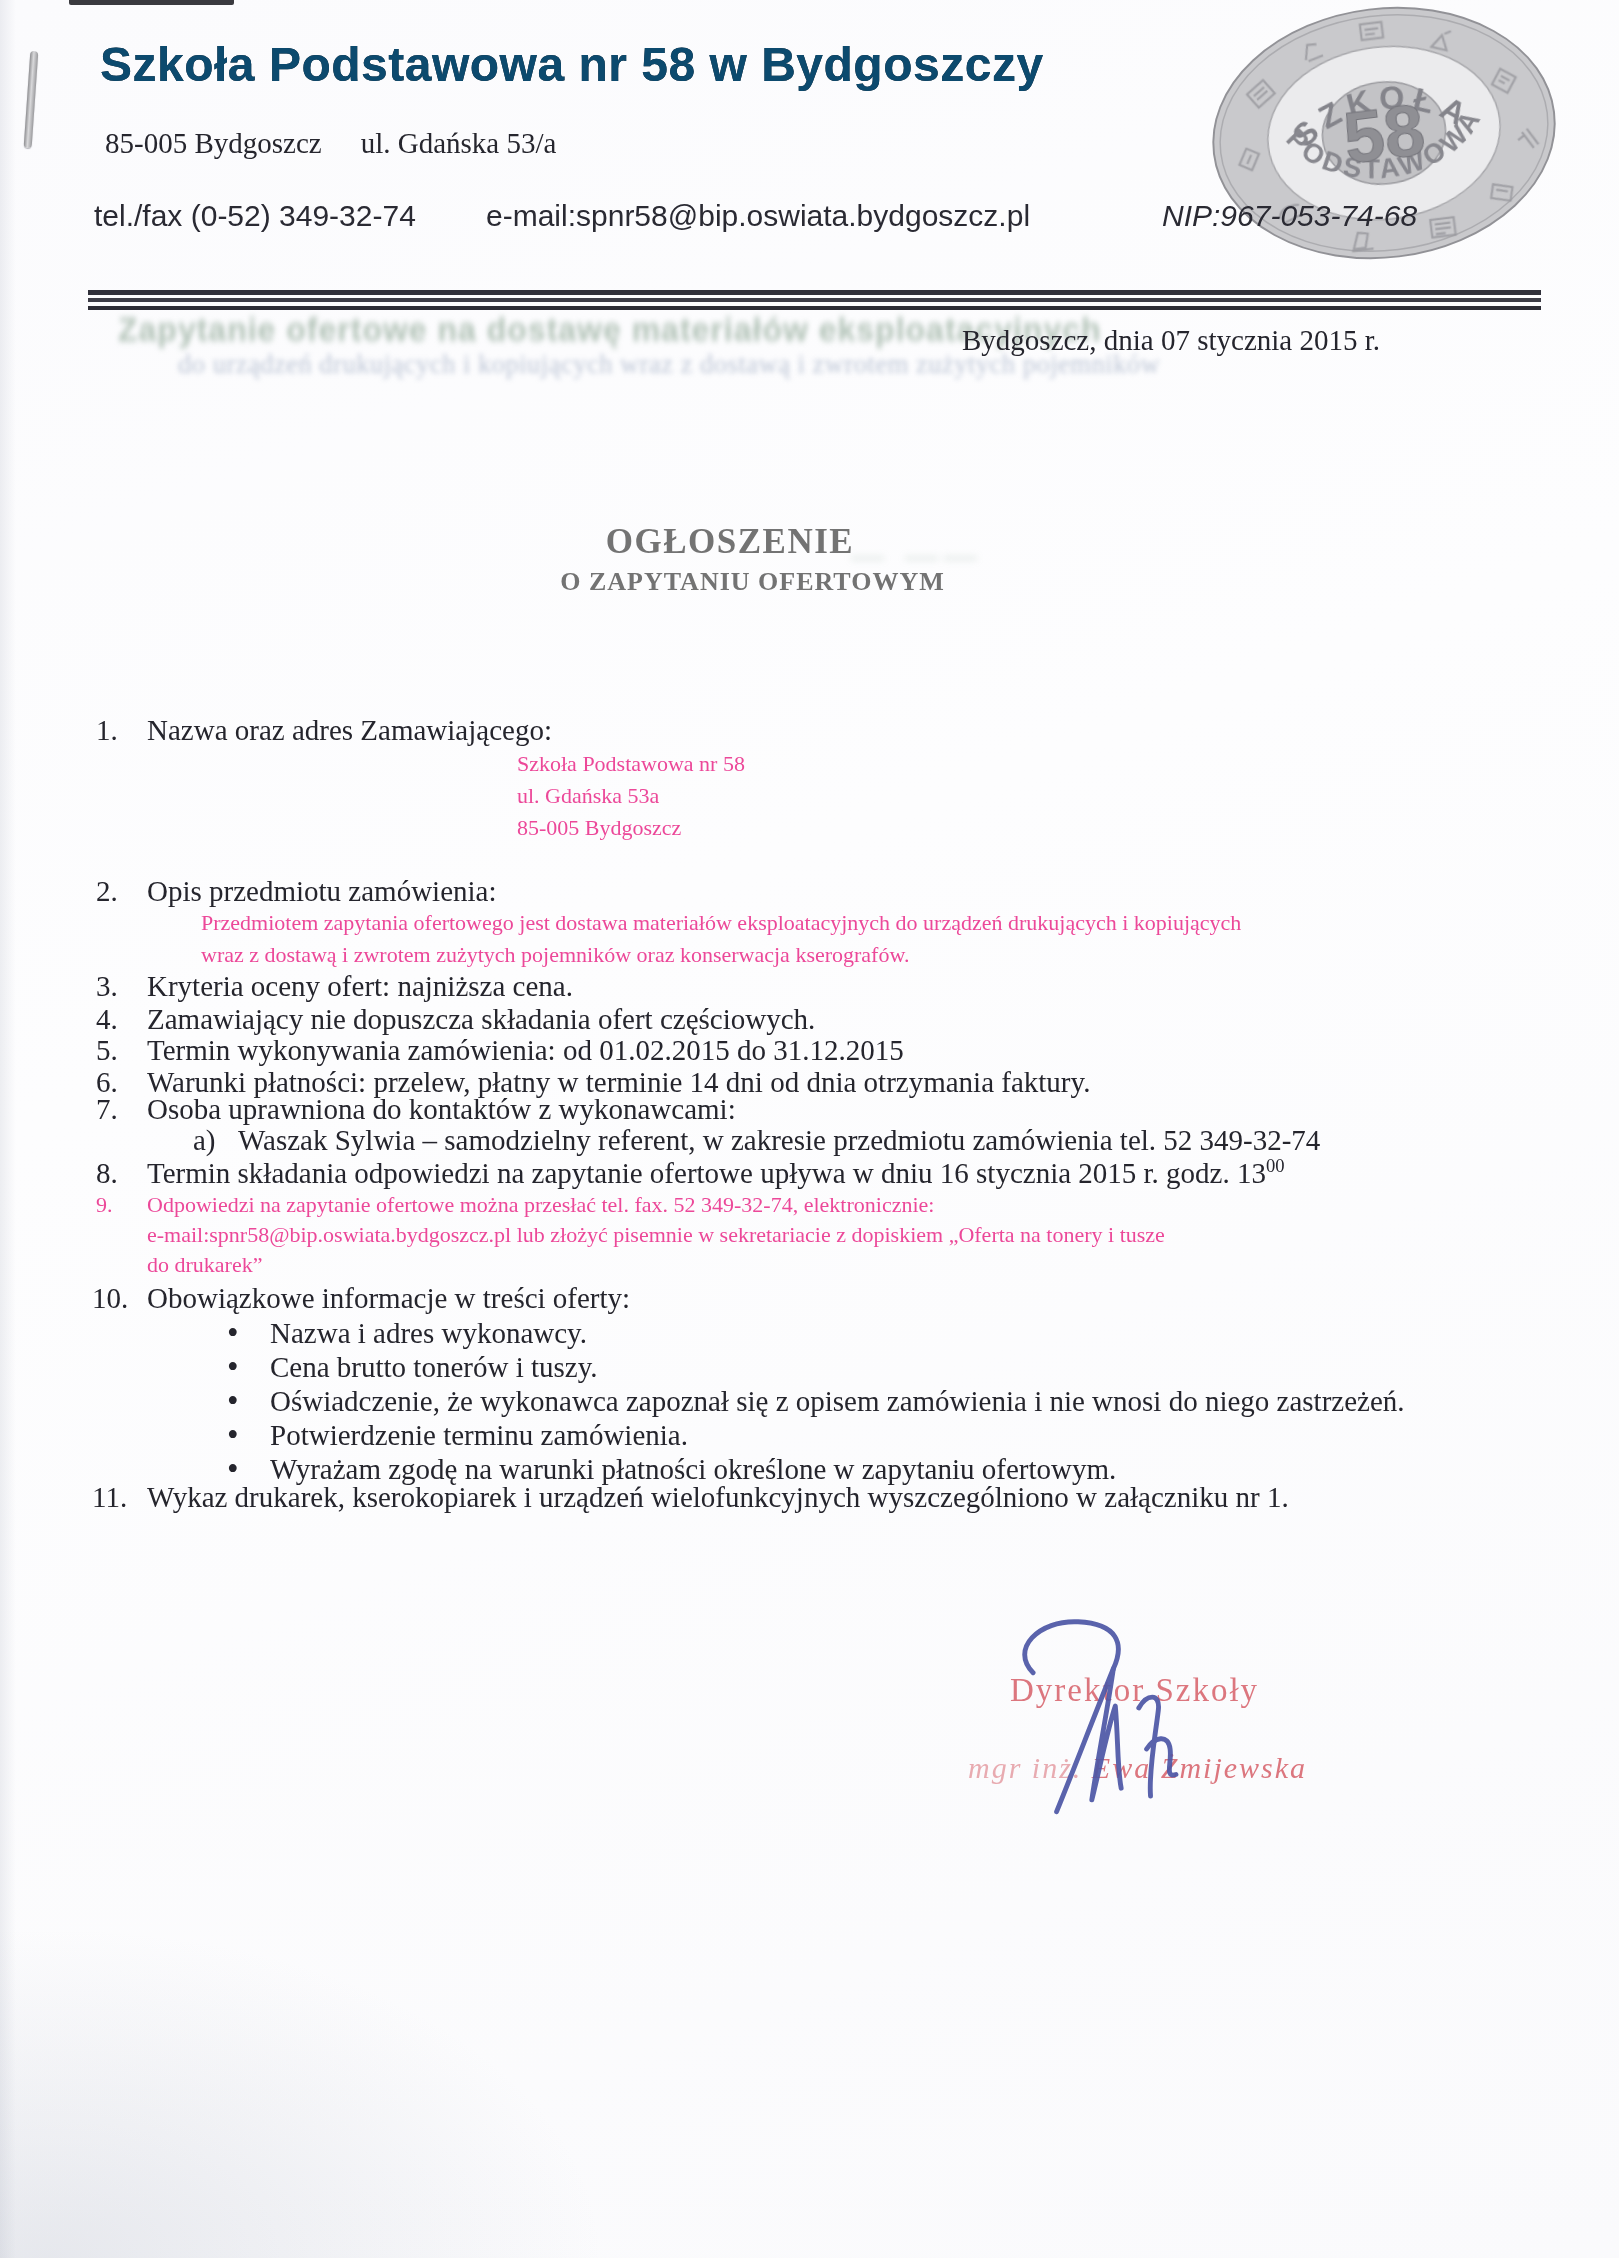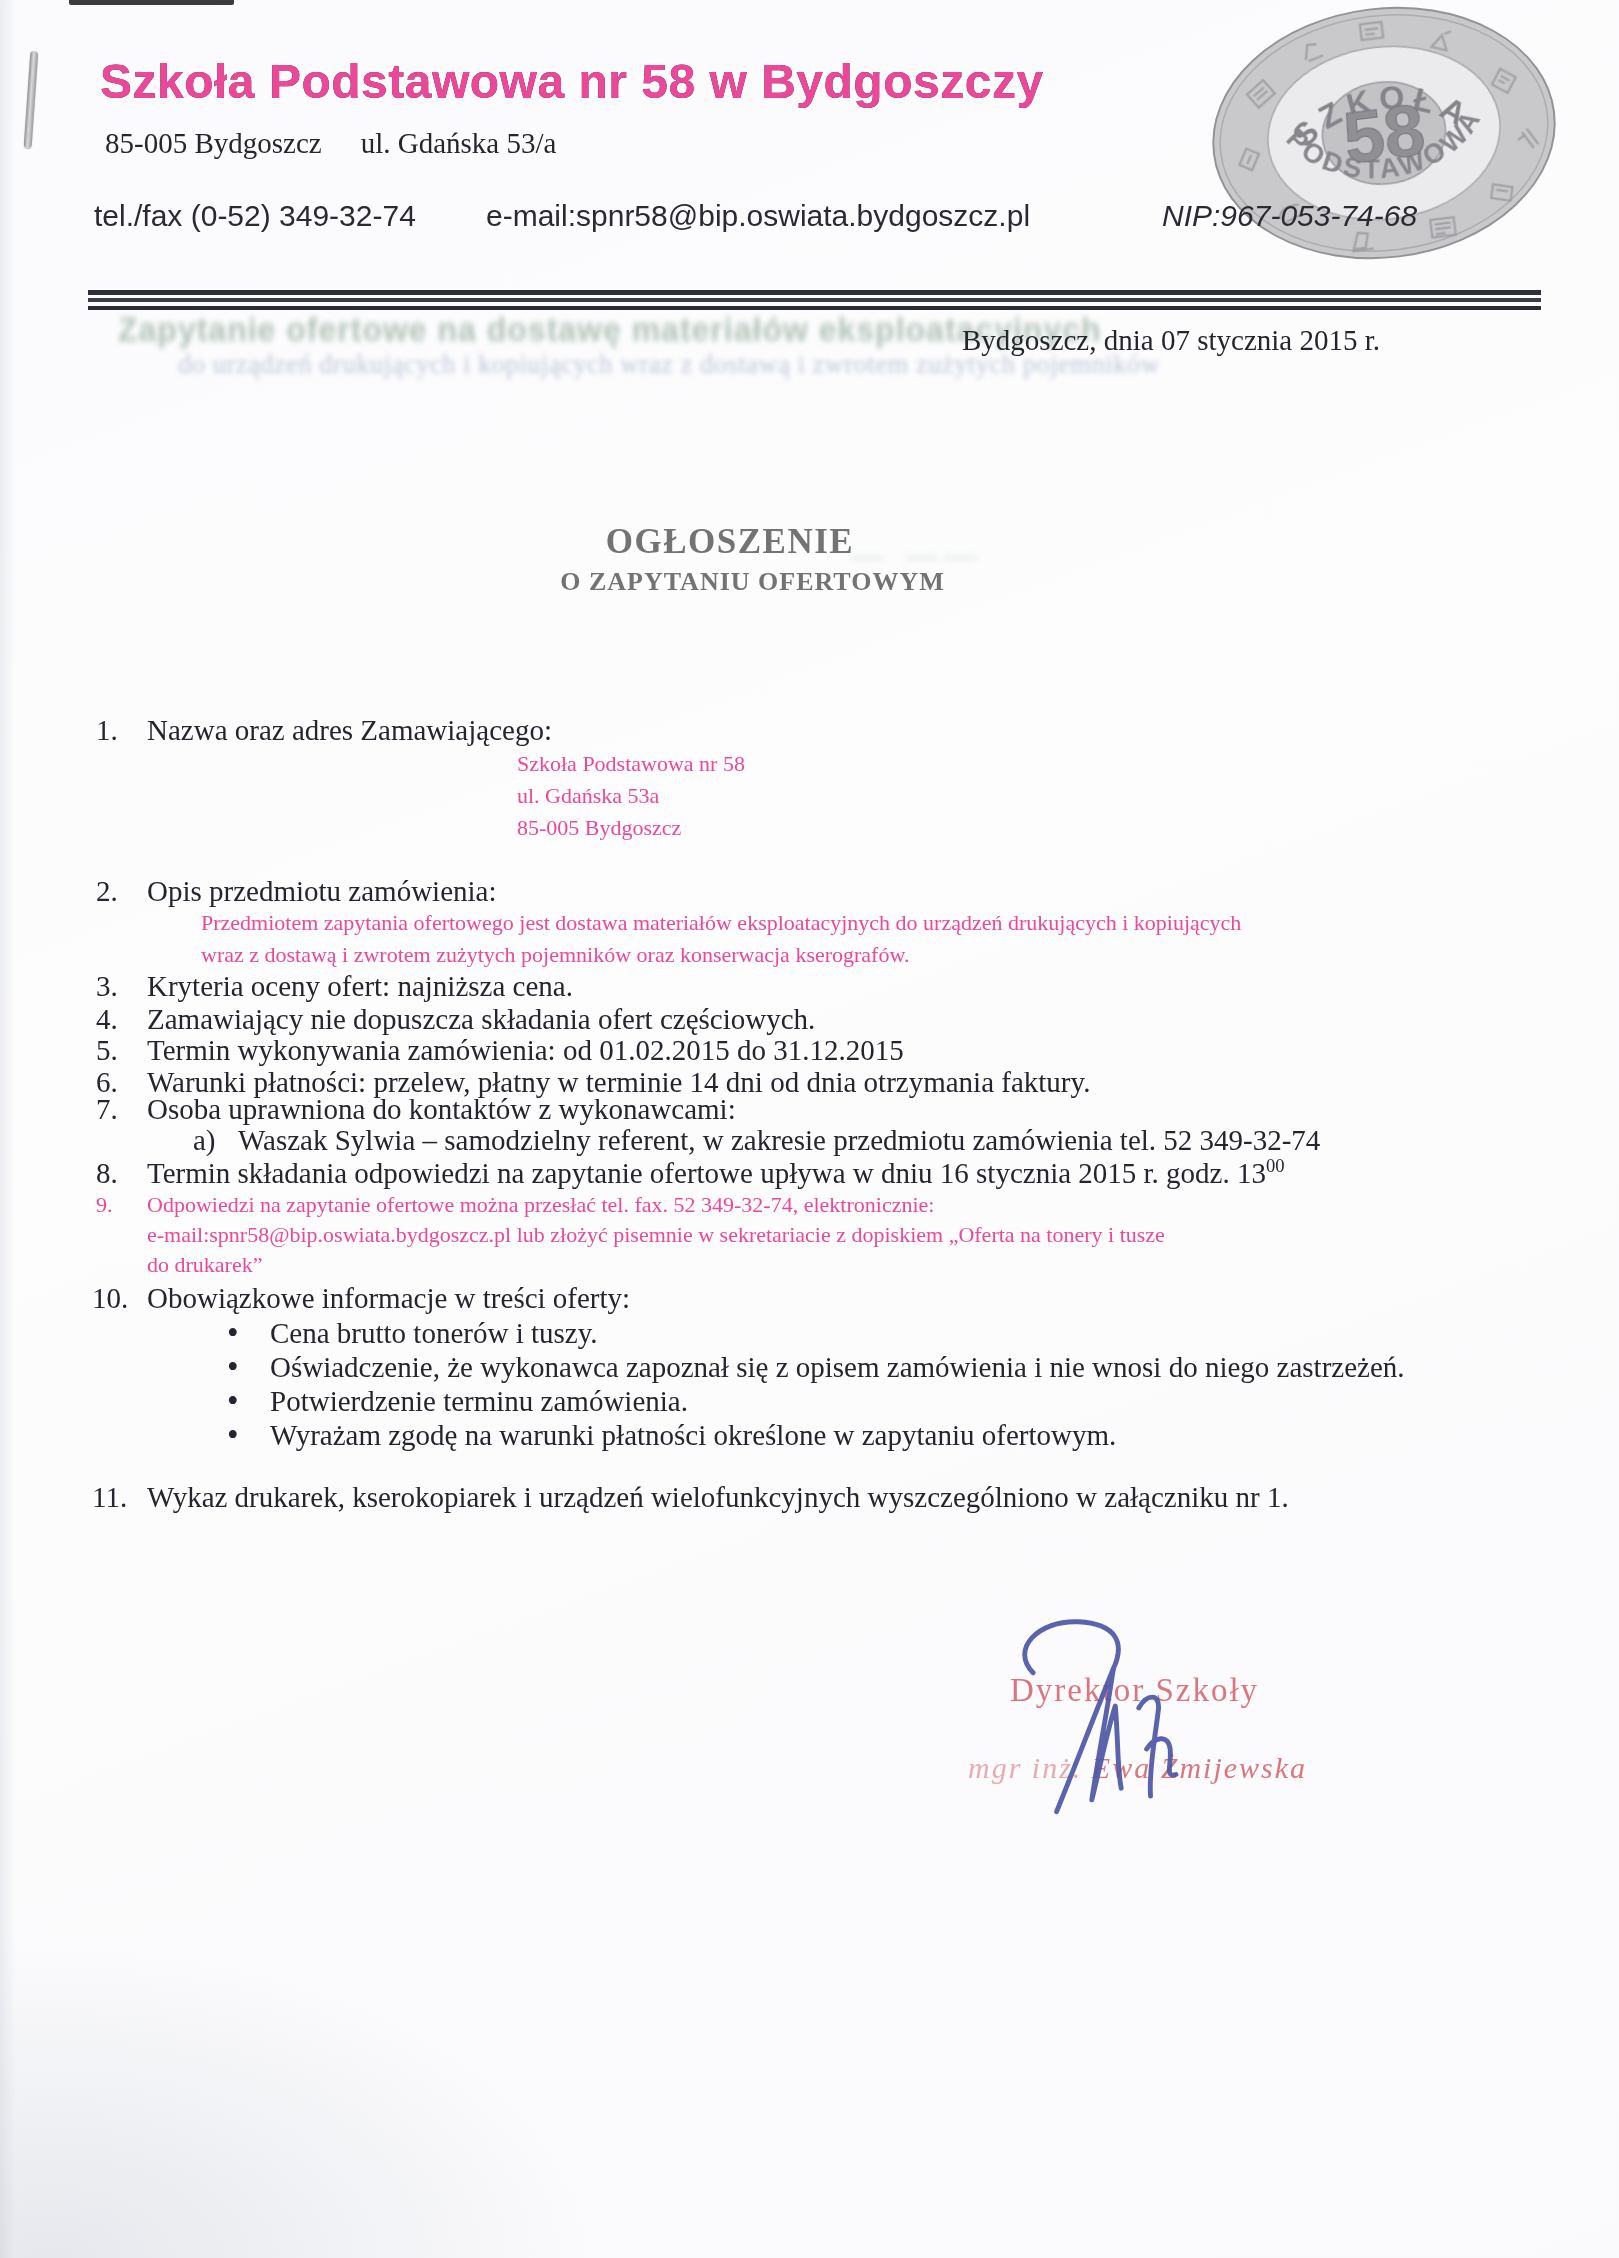--- a/index.html
+++ b/index.html
@@ -17,21 +17,21 @@
   .corner-shade{left:0;bottom:0;width:608px;height:333px;
     background:radial-gradient(ellipse at 8% 100%, rgba(176,182,196,.28), rgba(176,182,196,0) 70%);}
   .edge-shade{left:0;top:0;width:15.7px;height:100%;
     background:linear-gradient(90deg,rgba(170,175,190,.20),rgba(170,175,190,0));}
   
   .ghost{filter:blur(2.9px);white-space:nowrap;pointer-events:none;}
   .ghost1{left:118px;top:312px;font:bold 32px "Liberation Sans",sans-serif;color:rgba(108,140,116,.52);letter-spacing:1px;transform:scaleY(1.03);}
   .ghost2{left:178px;top:349px;font:26.5px "Liberation Serif",serif;color:rgba(120,138,170,.48);letter-spacing:0.5px;}
   .ghost3{left:851px;top:537px;font:bold 33px "Liberation Sans",sans-serif;color:rgba(120,150,130,.22);letter-spacing:5.9px;filter:blur(3.9px);}
   
-  .school-title{left:100px;top:54px;font:bold 48px "Liberation Sans",sans-serif;color:#ec4899;letter-spacing:0.5px;white-space:nowrap;text-shadow:0 0 0.6px #1d1d23;}
+  .school-title{left:100px;top:37px;font:bold 48px "Liberation Sans",sans-serif;color:#0c4a6e;letter-spacing:0.5px;white-space:nowrap;text-shadow:0 0 0.6px #1d1d23;}
   .addr-line{left:105px;top:127px;font:29px "Liberation Serif",serif;color:#26262e;white-space:nowrap;}
   .addr-line .gap{display:inline-block;width:39px;}
   .contact-line{font:30px "Liberation Sans",sans-serif;color:#2a2a33;white-space:nowrap;top:199px;}
   .tel{left:94px;} .email{left:486px;} .nip{left:1162px;z-index:6;font-style:italic;}
   
   .seal{left:1198px;top:-5.9px;z-index:4;opacity:.96;}
   
   .rule{left:88px;top:290px;width:1453px;height:20.6px;}
   .rule .r1{position:absolute;left:0;top:0;width:100%;height:4.9px;background:#30303a;}
   .rule .r2{position:absolute;left:0;top:7.8px;width:100%;height:3.9px;background:#3c3c46;}
@@ -196,20 +196,21 @@
 </div>
 <div class="block nine-block">
   <div style="position:relative"><span class="num" style="position:absolute;left:-51px">9.</span><span>Odpowiedzi na zapytanie ofertowe można przesłać tel. fax. 52 349-32-74, elektronicznie:</span></div>
   <div>e-mail:spnr58@bip.oswiata.bydgoszcz.pl lub złożyć pisemnie w sekretariacie z dopiskiem „Oferta na tonery i tusze</div>
   <div>do drukarek”</div>
 </div>
 <div class="ln" style="top:1282px">
   <span class="num wide">10.</span><span>Obowiązkowe informacje w treści oferty:</span>
 </div>
 <ul class="abs bullets">
+  <li>Nazwa i adres wykonawcy.</li>
   <li>Cena brutto tonerów i tuszy.</li>
   <li>Oświadczenie, że wykonawca zapoznał się z opisem zamówienia i nie wnosi do niego zastrzeżeń.</li>
   <li>Potwierdzenie terminu zamówienia.</li>
   <li>Wyrażam zgodę na warunki płatności określone w zapytaniu ofertowym.</li>
 </ul>
 <div class="ln" style="top:1481px">
   <span class="num wide">11.</span><span>Wykaz drukarek, kserokopiarek i urządzeń wielofunkcyjnych wyszczególniono w załączniku nr 1.</span>
 </div>
 
 <div class="stamp stamp1">Dyrektor Szkoły</div>

